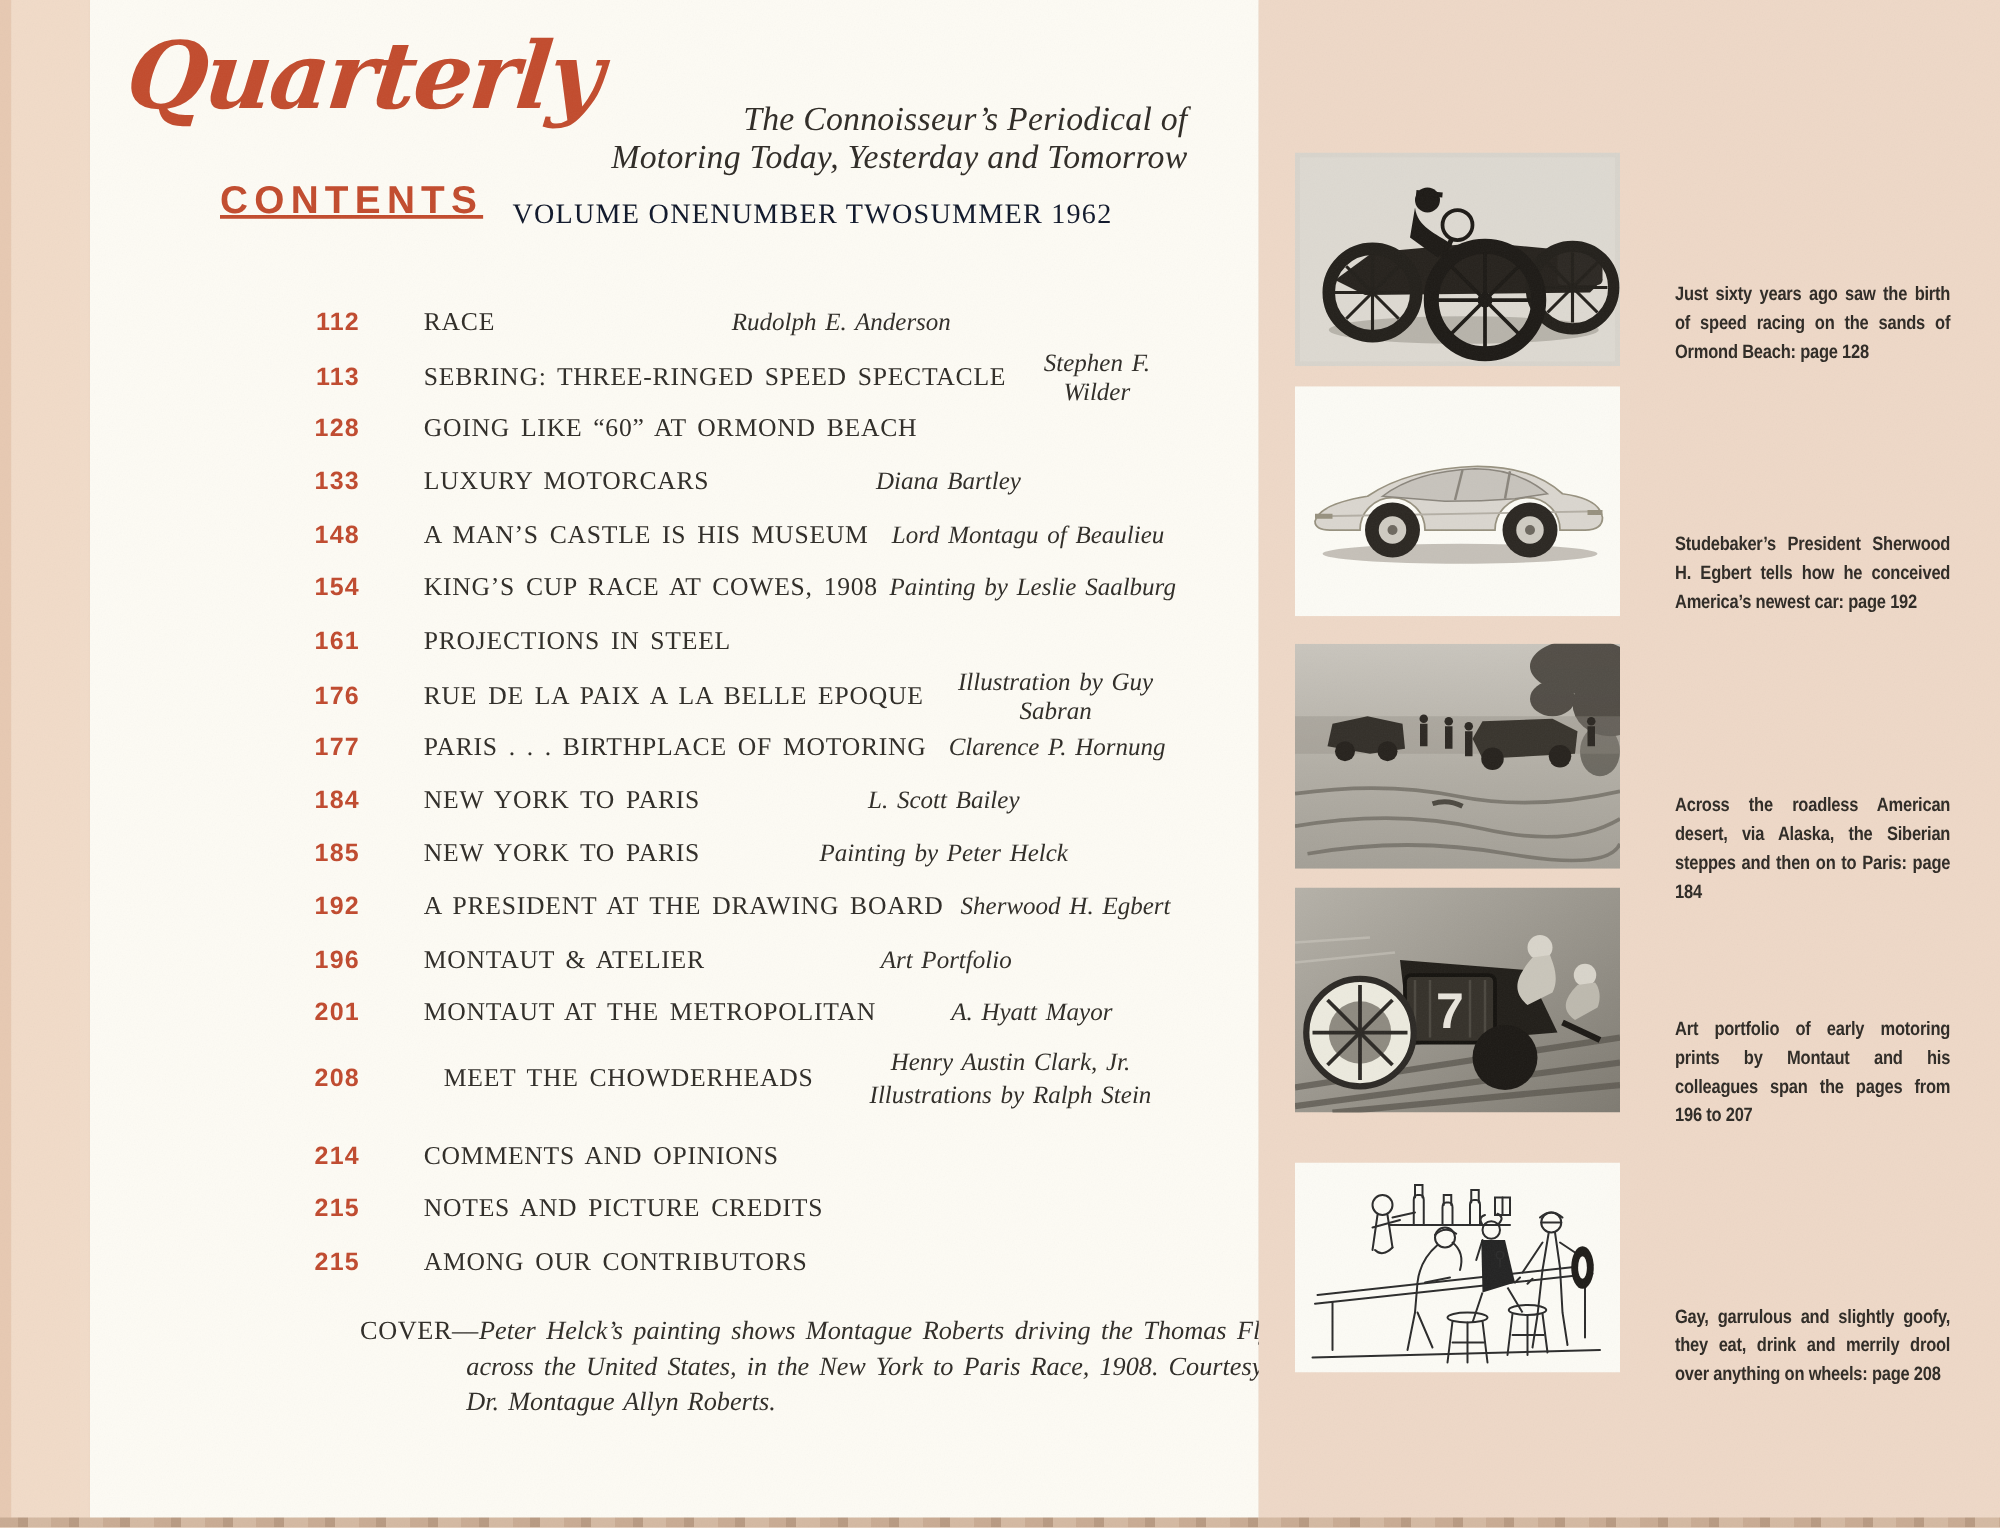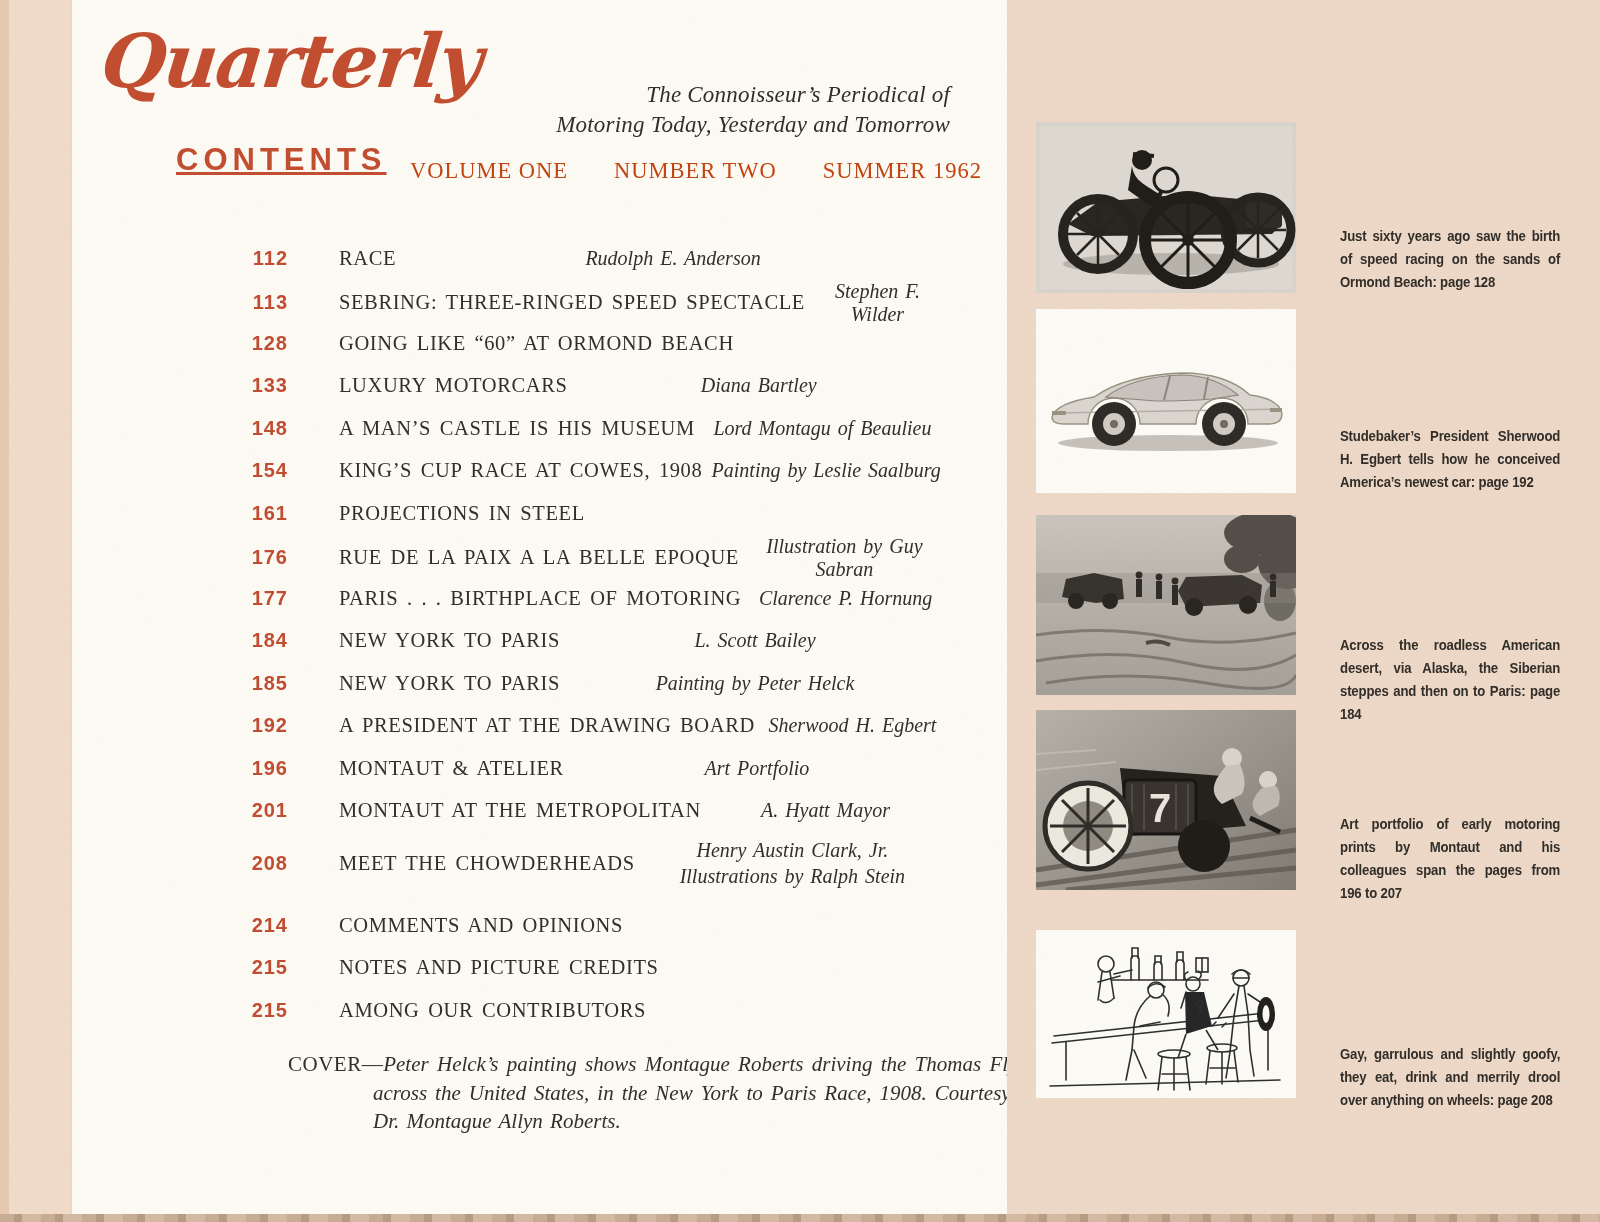--- a/index.html
+++ b/index.html
@@ -11,29 +11,29 @@
   .white-page{position:absolute;left:72px;top:0;width:935px;height:1215px;background:#fdfbf4;
               box-shadow:2px 0 4px rgba(120,90,70,.25);}
   .panel{position:absolute;left:1007px;top:0;width:593px;height:1222px;background:#eed8c7;}
   .bottom-strip{position:absolute;left:0;bottom:0;width:1600px;height:8px;
       background:repeating-linear-gradient(90deg,#c9ab93 0 14px,#b89a82 14px 22px,#d4b9a2 22px 41px);}
   
   .masthead{position:absolute;left:30px;top:18px;font-family:"DejaVu Serif",serif;
             font-style:italic;font-weight:bold;font-size:74px;color:#c24b2d;
             letter-spacing:-2px;transform:skewX(-6deg);}
   .tagline{position:absolute;right:57px;top:80px;text-align:right;font-style:italic;
-           font-size:23px;line-height:30px;color:#2f2b26;letter-spacing:.2px;}
+           font-size:27px;line-height:30px;color:#2f2b26;letter-spacing:.2px;}
   .contents-label{position:absolute;left:104px;top:142px;font-family:"Liberation Sans",sans-serif;
            font-weight:bold;font-size:31px;letter-spacing:5px;color:#c24b2d;text-decoration:underline;}
-  .issue-line{position:absolute;left:338px;top:158px;display:flex;gap:46px;
-           font-size:22.5px;letter-spacing:1px;color:#c2410c;white-space:nowrap;}
+  .issue-line{position:absolute;left:338px;top:158px;display:flex;
+           font-size:22.5px;letter-spacing:1px;color:#0f172a;white-space:nowrap;}
   
   .toc{position:absolute;left:0;top:237px;width:878px;}
   .toc-row{display:grid;grid-template-columns:170px max-content 1fr;height:42.5px;align-items:center;margin-left:46px;}
-  .toc-row.tall{height:auto;min-height:62px;align-items:center;}
+  .toc-row.tall{height:auto;min-height:62px;align-items:center;gap:16px;}
   .toc-row.gap-before{margin-top:10px;}
   .toc-num{text-align:right;font-family:"Liberation Sans",sans-serif;font-weight:bold;
            font-size:20px;letter-spacing:1px;color:#c04a2e;}
   .toc-title{padding-left:51px;font-size:20.5px;letter-spacing:.6px;word-spacing:3px;
            color:#2f2c27;white-space:nowrap;}
   .toc-credit{text-align:center;font-style:italic;font-size:20px;word-spacing:2px;color:#2f2c27;}
   .toc-credit span{display:block;line-height:26px;}
   
   .cover-note{position:absolute;left:216px;top:1050px;width:662px;font-size:21px;
            line-height:28.5px;text-align:justify;padding-left:85px;text-indent:-85px;

